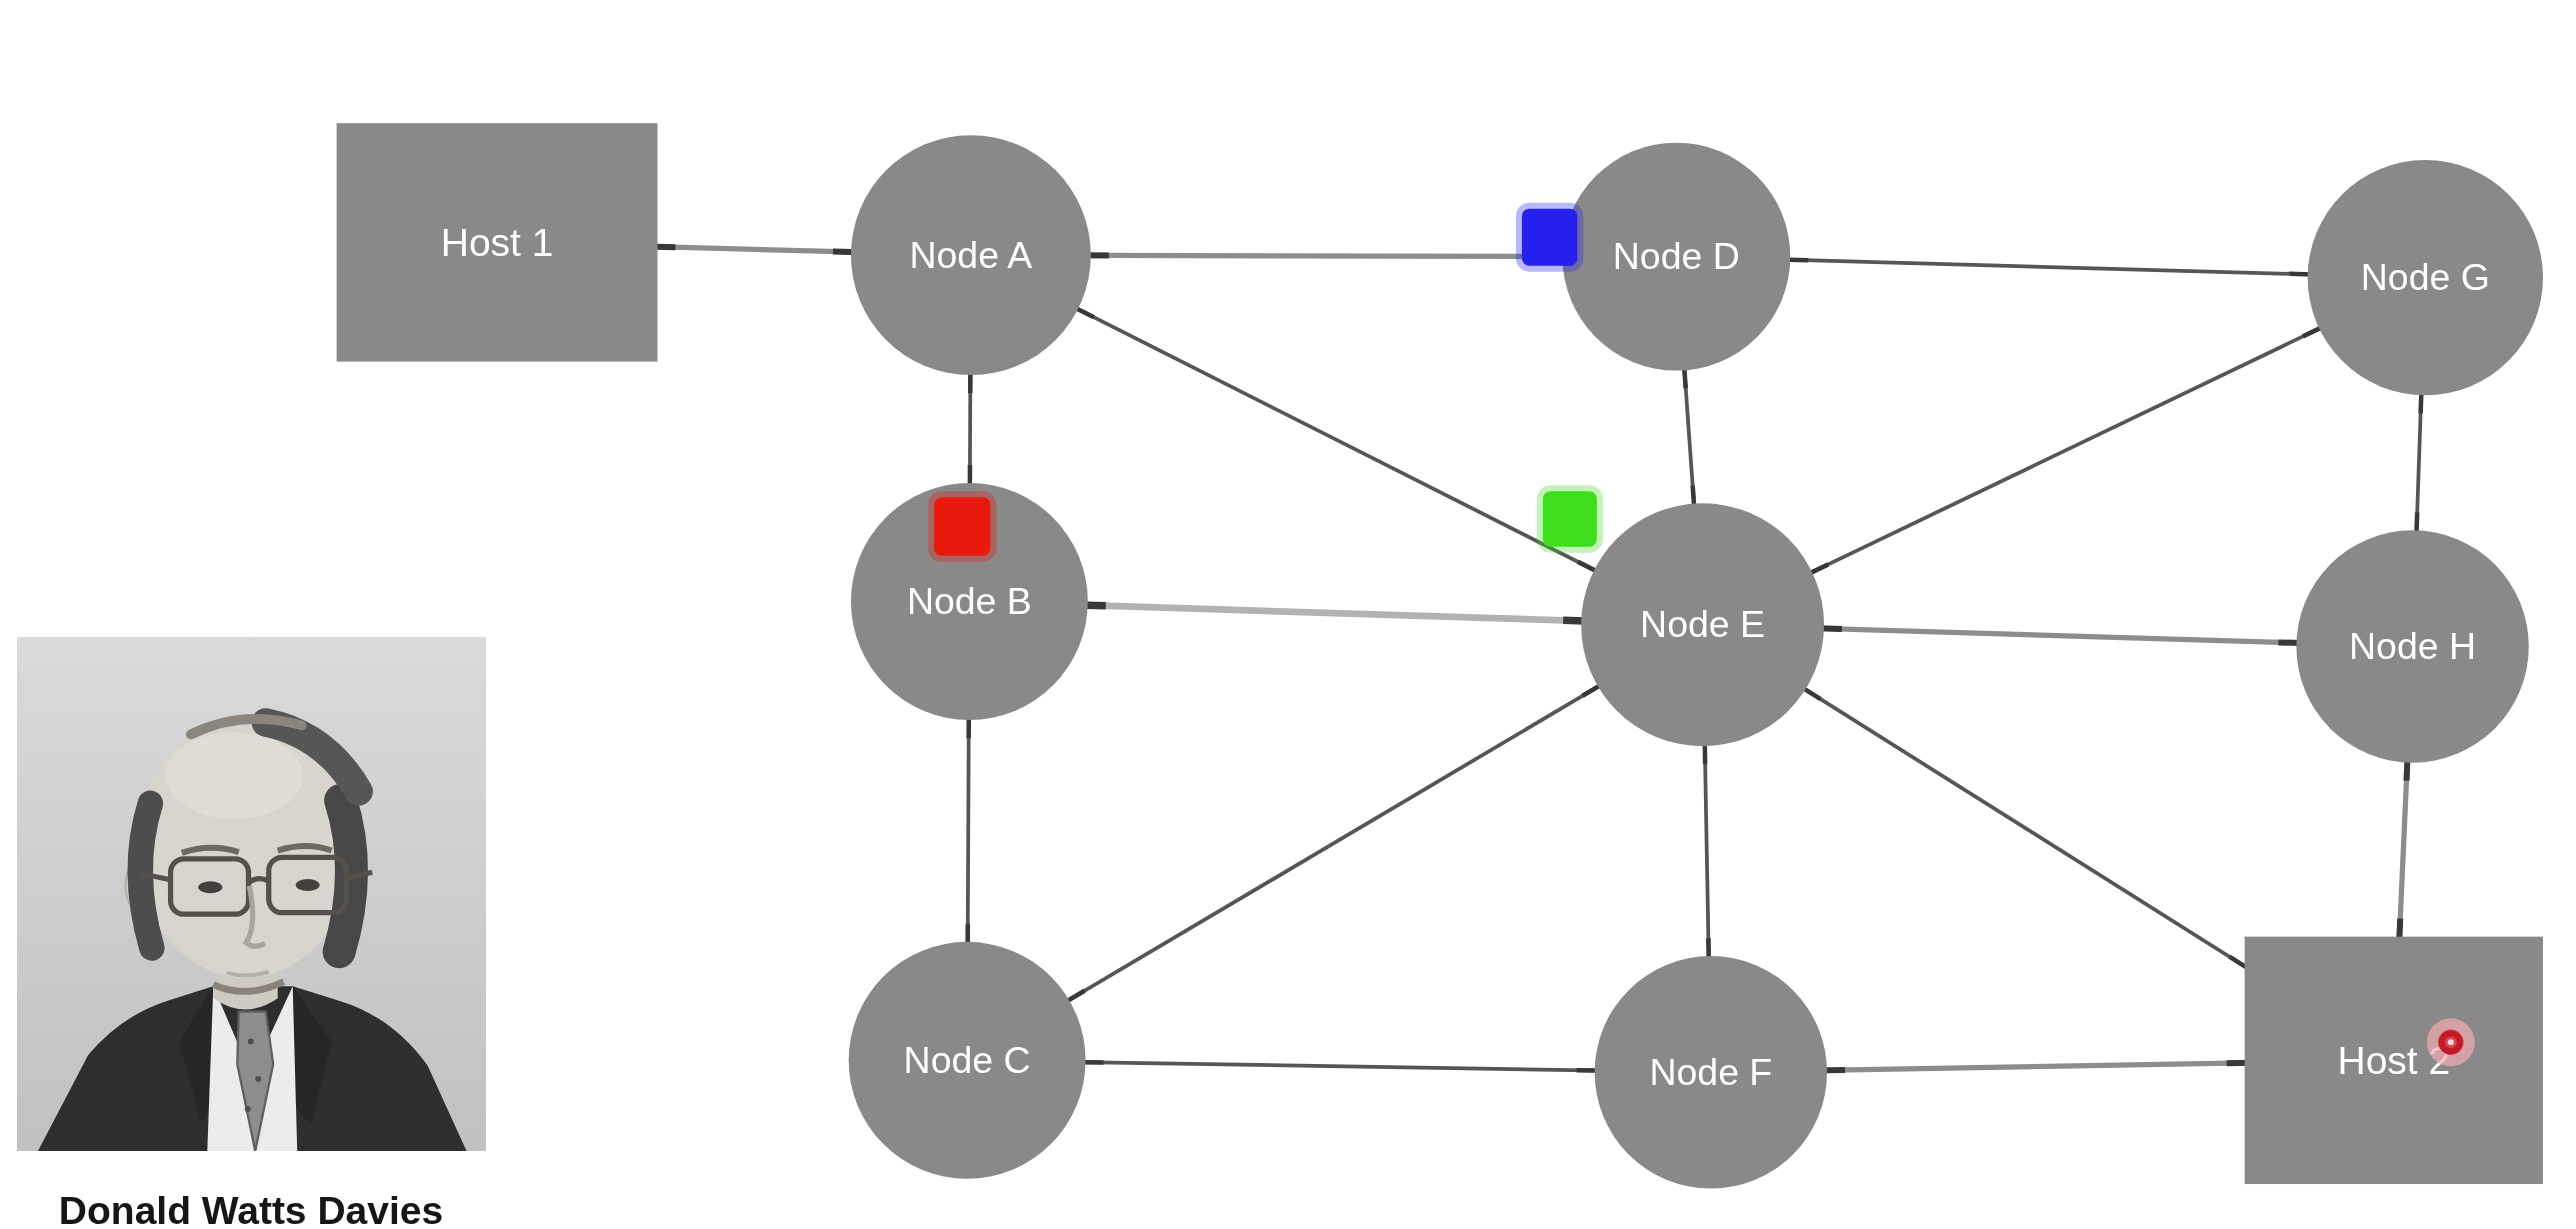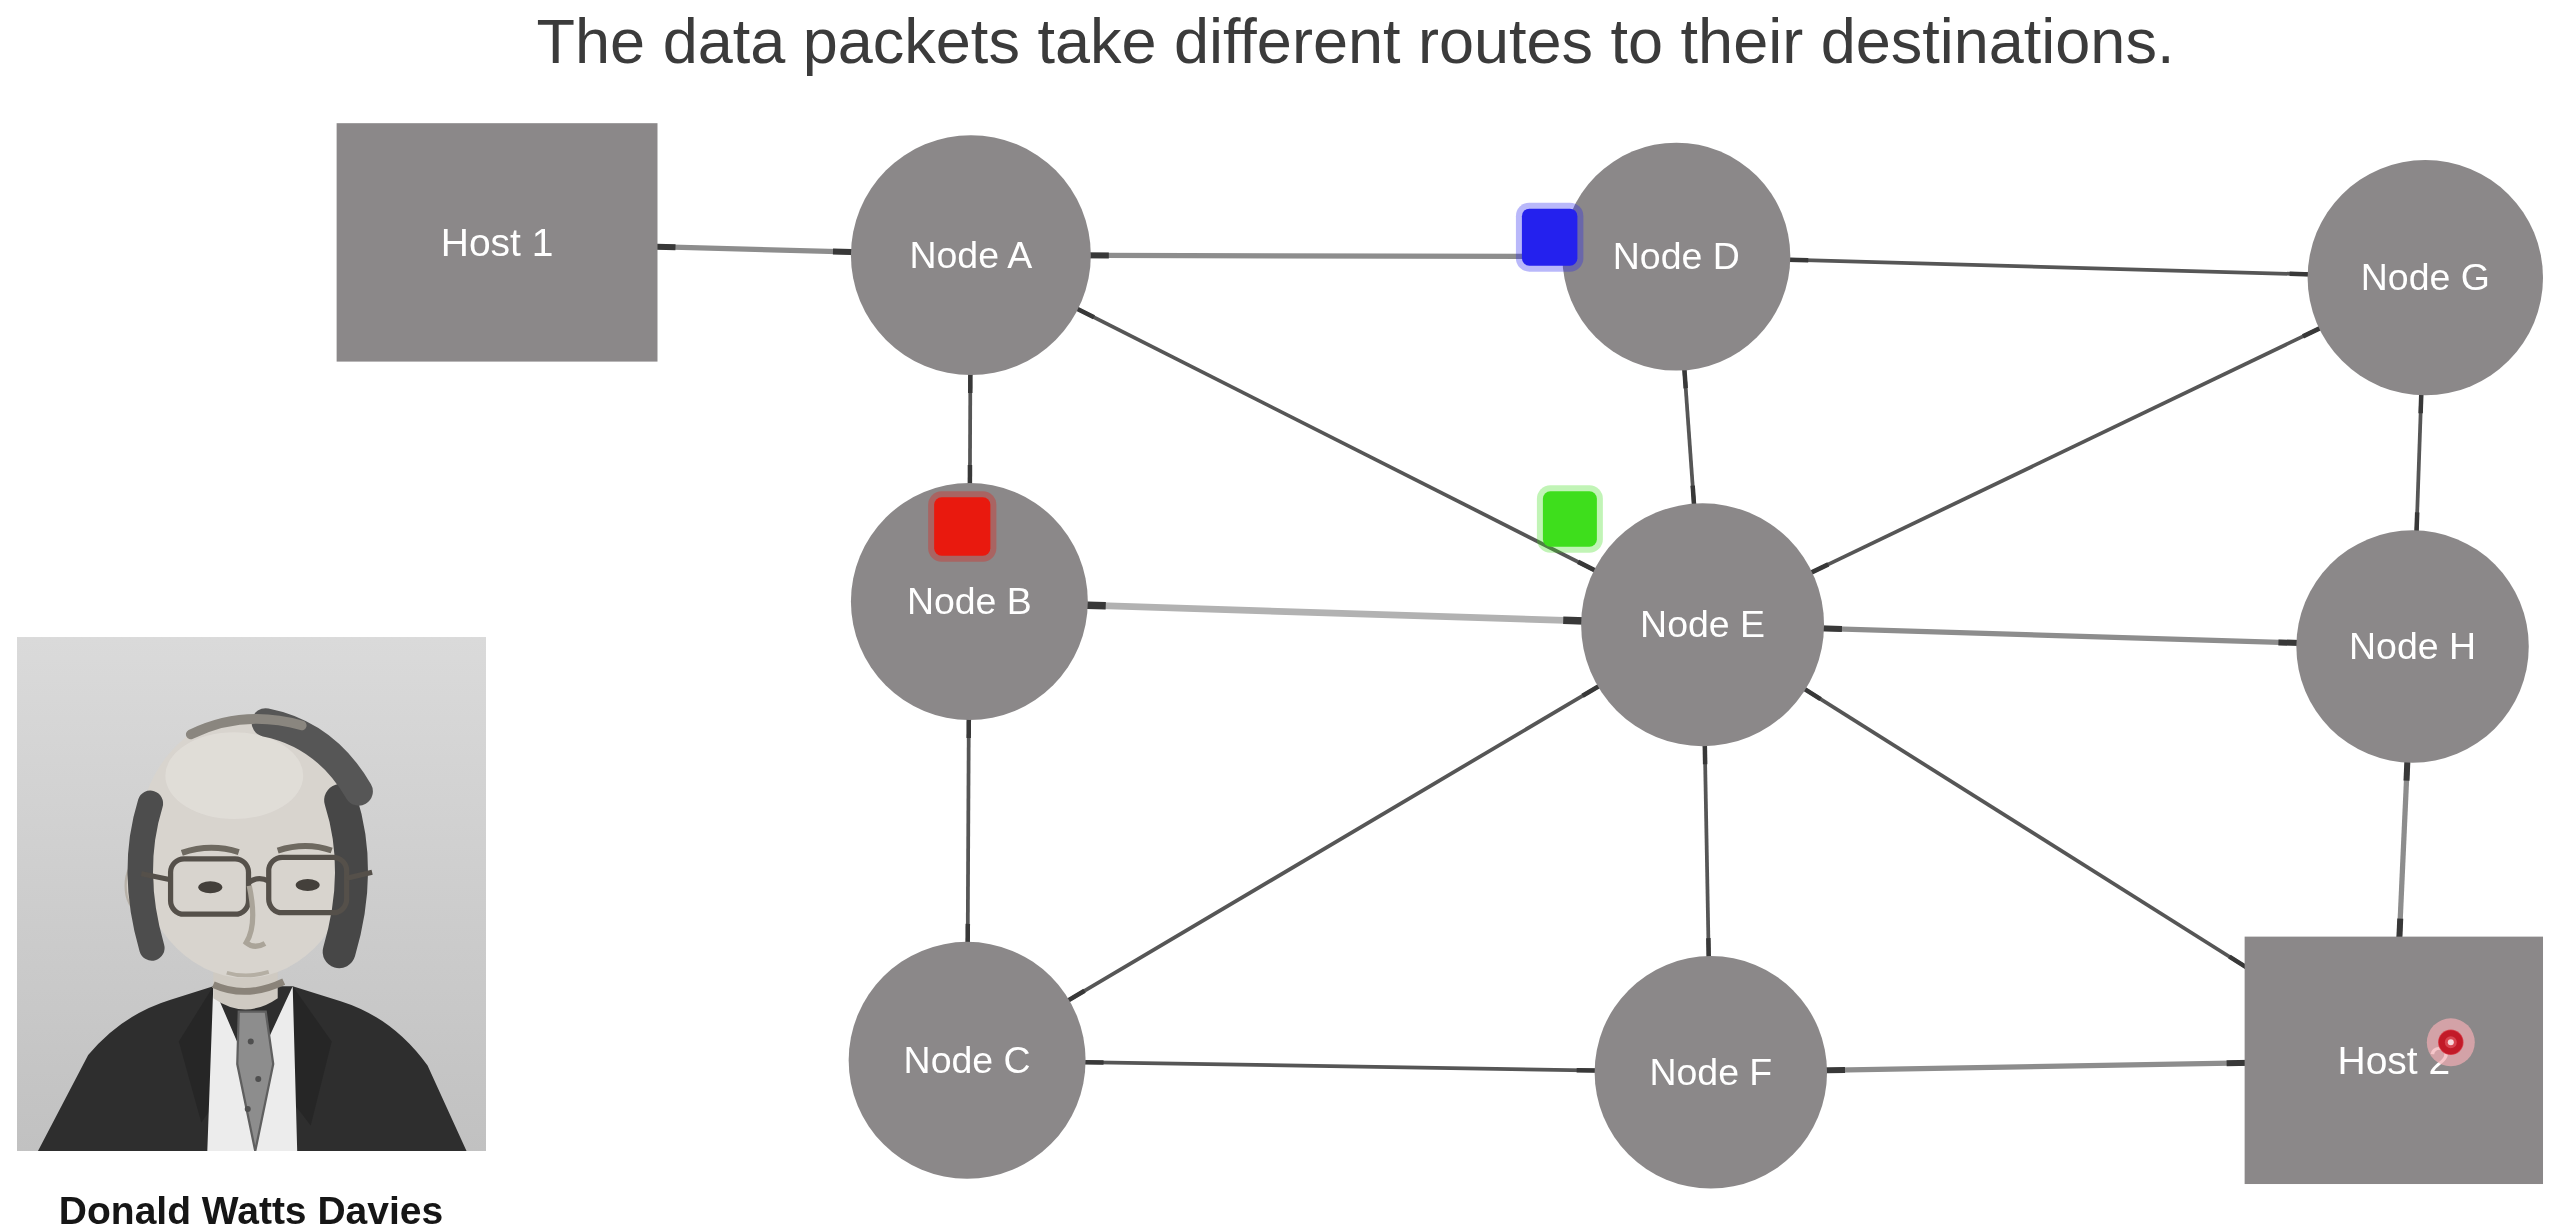--- a/index.html
+++ b/index.html
@@ -11,21 +11,20 @@
   .net-svg text{font-family:"Liberation Sans",sans-serif;}
   .photo{position:absolute;left:16.5px;top:637px;width:469px;height:514px;}
   .caption{position:absolute;left:16.5px;top:1189px;width:469px;text-align:center;
            font-size:39px;font-weight:700;color:#161616;}
 </style>
 </head>
 <body>
 
 <div class="canvas">
 
-  <div class="title">The data packets take different routes to their destinations.</div>
 
   <svg class="net-svg" viewBox="0 0 3436 1640">
       <g>
         <line x1="663" y1="323" x2="1295" y2="340" stroke="#8d8d8d" stroke-width="7"></line>
         <line x1="1295" y1="340" x2="2236" y2="342" stroke="#8d8d8d" stroke-width="7"></line>
         <line x1="1295" y1="340" x2="1293" y2="802" stroke="#565656" stroke-width="5"></line>
         <line x1="1295" y1="340" x2="2271" y2="833" stroke="#565656" stroke-width="5"></line>
         <line x1="1293" y1="802" x2="2271" y2="833" stroke="#b2b2b2" stroke-width="9"></line>
         <line x1="1293" y1="802" x2="1290" y2="1414" stroke="#565656" stroke-width="5"></line>
         <line x1="1290" y1="1414" x2="2271" y2="833" stroke="#565656" stroke-width="5"></line>

